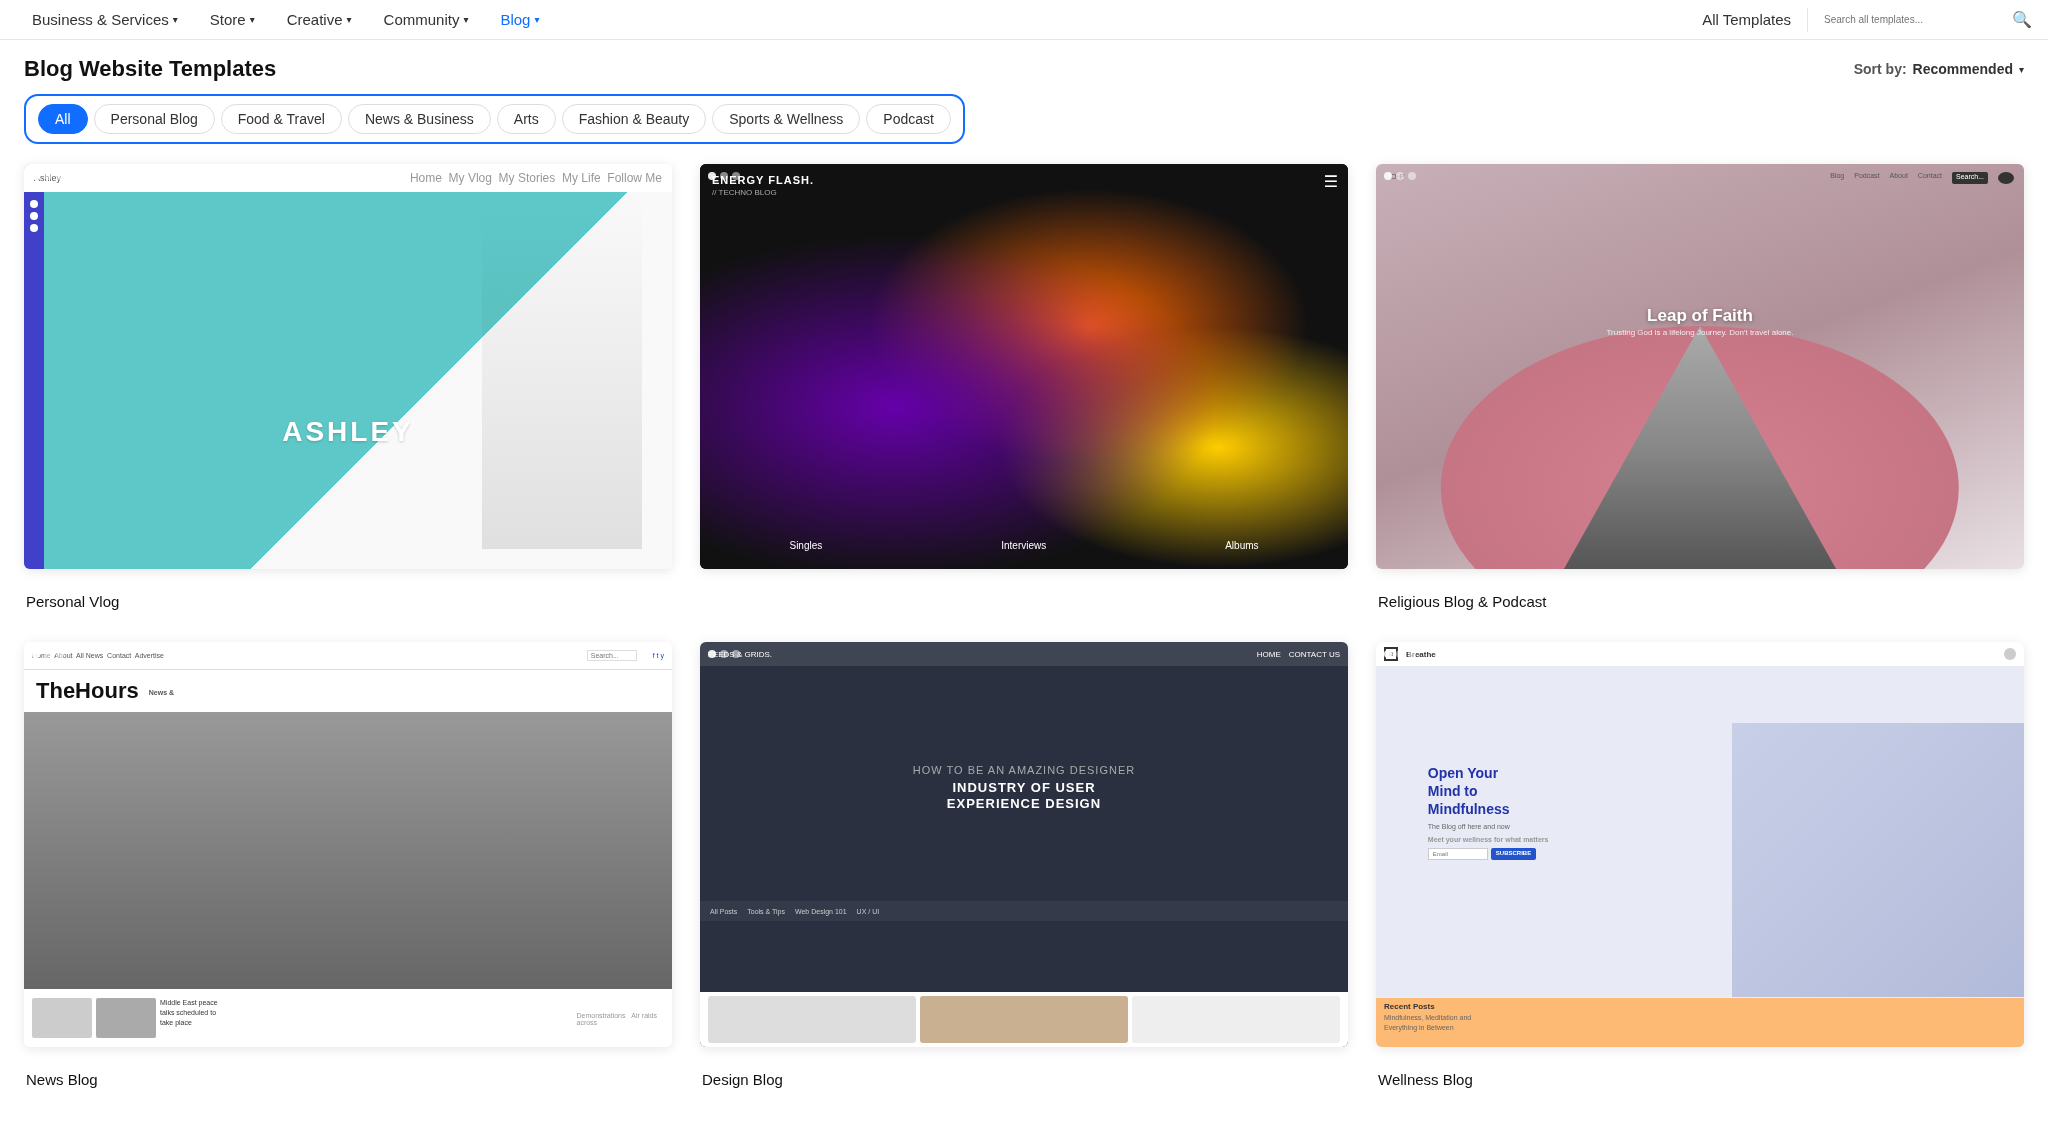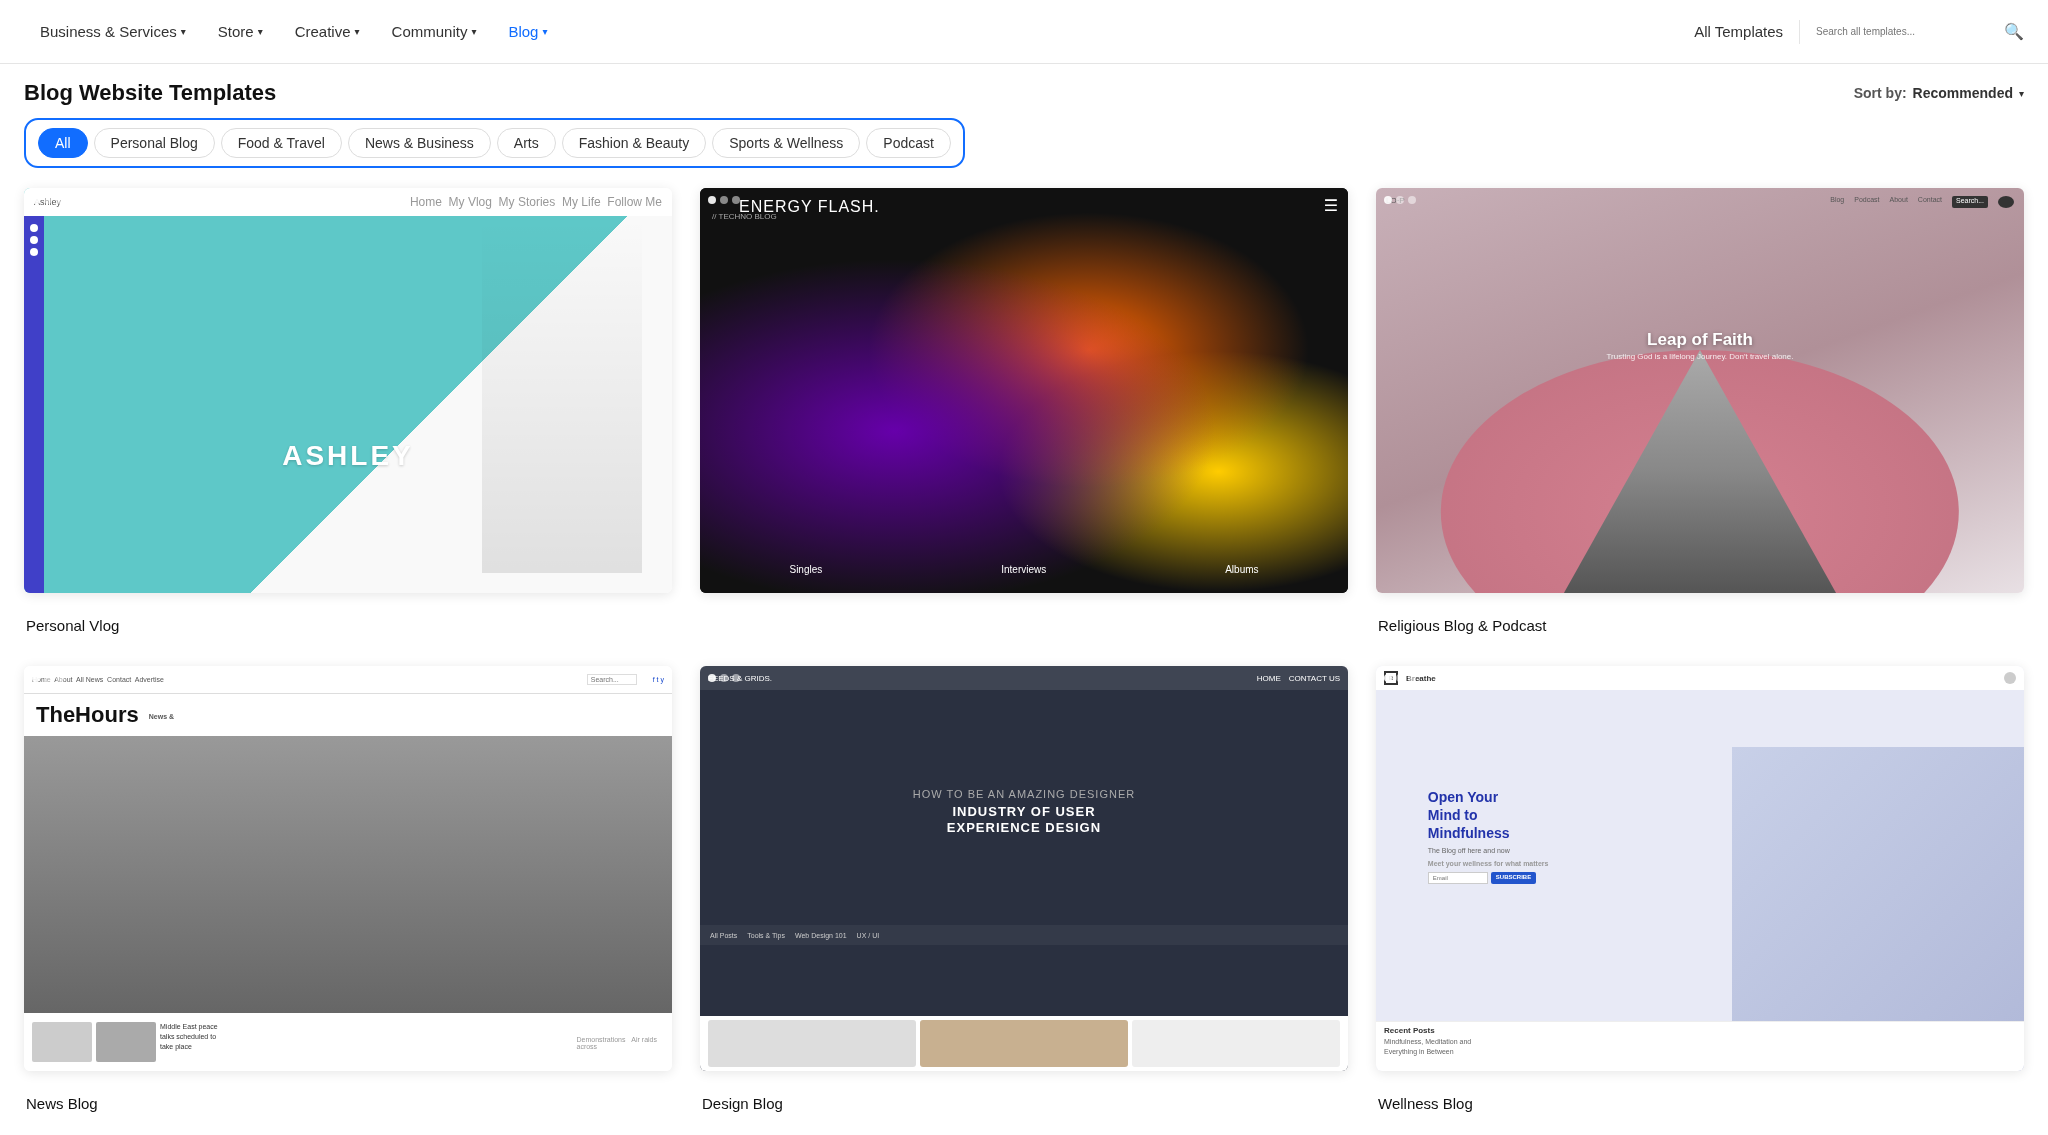--- a/index.html
+++ b/index.html
@@ -1,20 +1,20 @@
 <!DOCTYPE html>
 <html><head>
   <meta charset="utf-8">
   <style>
     * { box-sizing: border-box; margin: 0; padding: 0; }
     body { font-family: -apple-system, BlinkMacSystemFont, 'Segoe UI', Helvetica, Arial, sans-serif; background: #fff; color: #333; font-size: 14px; }
 
     
     .top-nav {
-      display: flex; align-items: center; padding: 0 24px; height: 64px;
+      display: flex; align-items: center; padding: 0 16px; height: 40px;
       border-bottom: 1px solid #e5e5e5; background: #fff;
     }
     .nav-items { display: flex; align-items: center; gap: 0; flex: 1; }
     .nav-item {
       display: flex; align-items: center; gap: 4px; padding: 0 16px; height: 52px;
       cursor: pointer; font-size: 15px; color: #333; white-space: nowrap;
       border: none; background: none;
     }
     .nav-item.active { color: #116dff; }
     .nav-item .chevron { font-size: 10px; }
@@ -247,21 +247,21 @@
           <span></span>
           <span></span>
       </div>
     </div>
     <div class="template-name">Personal Vlog</div>
   </div>
 
   <div class="template-card">
     <div class="template-thumb" style="background:#111;position:relative;overflow:hidden;">
       <div class="thumb-energy-bg"></div>
-      <div style="position:absolute;top:10px;left:12px;font-size:16px;font-weight:400;color:#fff;letter-spacing:1px;z-index:2;margin-left:27px;">ENERGY FLASH.</div>
+      <div style="position:absolute;top:10px;left:12px;font-size:11px;font-weight:700;color:#fff;letter-spacing:1px;z-index:2;">ENERGY FLASH.</div>
       <div style="position:absolute;top:10px;left:12px;font-size:8px;color:#aaa;top:24px;z-index:2;">// TECHNO BLOG</div>
       <div style="position:absolute;top:8px;right:10px;font-size:16px;color:#fff;z-index:2;">☰</div>
       <div class="thumb-energy-labels" style="z-index:2;">
         <span>Singles</span>
         <span>Interviews</span>
         <span>Albums</span>
       </div>
       <div class="thumb-nav-dots" style="z-index:3;">
         <span></span>
           <span></span>
@@ -371,21 +371,21 @@
       <div class="thumb-wellness-text">
         Open Your<br>Mind to<br>Mindfulness
         <div style="font-size:7px;color:#666;font-weight:400;margin-top:4px;">The Blog off here and now</div>
         <div style="font-size:7px;color:#999;margin-top:4px;">Meet your wellness for what matters</div>
         <div style="display:flex;gap:3px;margin-top:4px;">
           <input style="border: 1px solid rgb(204, 204, 204); font-size: 6px; padding: 2px 4px; outline: none; width: 60px;" type="text" placeholder="Email">
           <span style="background:#2255cc;color:#fff;font-size:6px;padding:2px 5px;border-radius:2px;">SUBSCRIBE</span>
         </div>
       </div>
       <div class="thumb-wellness-person" style="background:linear-gradient(135deg,#c8d0e8,#b0b8d8);"></div>
-      <div style="position:absolute;bottom:0;left:0;right:0;height:50px;background:#ffffff;padding:4px 8px;border-top:1px solid #eee;">
+      <div style="position:absolute;bottom:0;left:0;right:0;height:50px;background:#fdba74;padding:4px 8px;border-top:1px solid #eee;">
         <div style="font-size:8px;font-weight:600;color:#333;margin-bottom:2px;">Recent Posts</div>
         <div style="font-size:7px;color:#666;line-height:1.4;">Mindfulness, Meditation and<br>Everything in Between</div>
       </div>
       <div class="thumb-nav-dots">
         <span></span>
           <span></span>
           <span></span>
       </div>
     </div>
     <div class="template-name">Wellness Blog</div>

